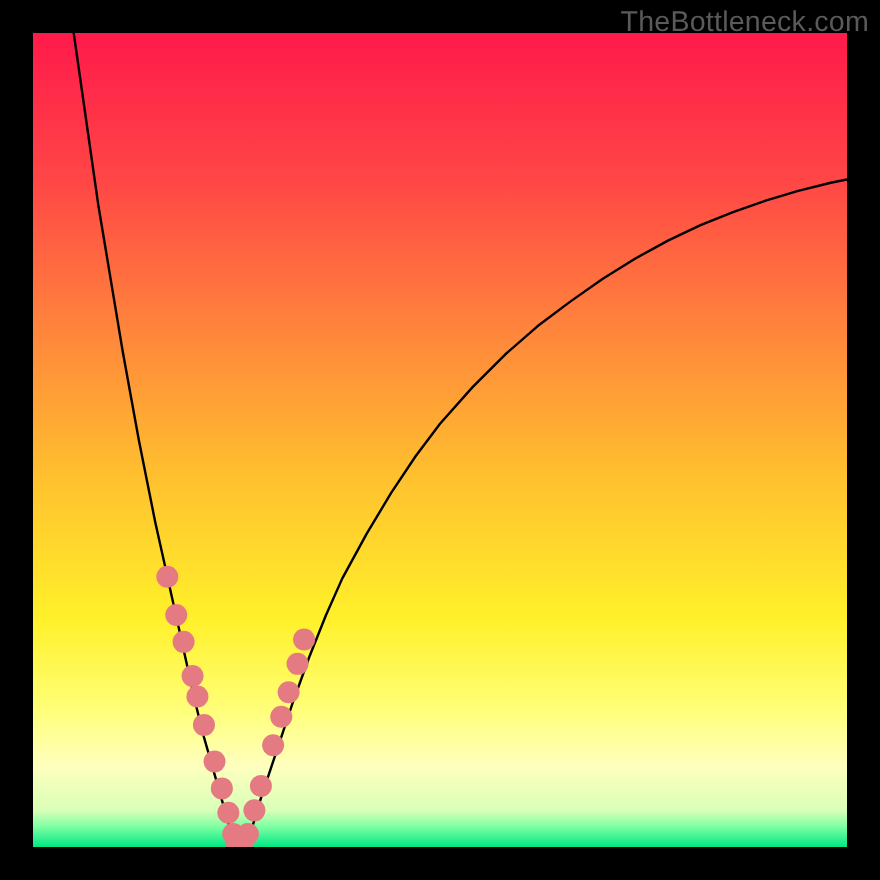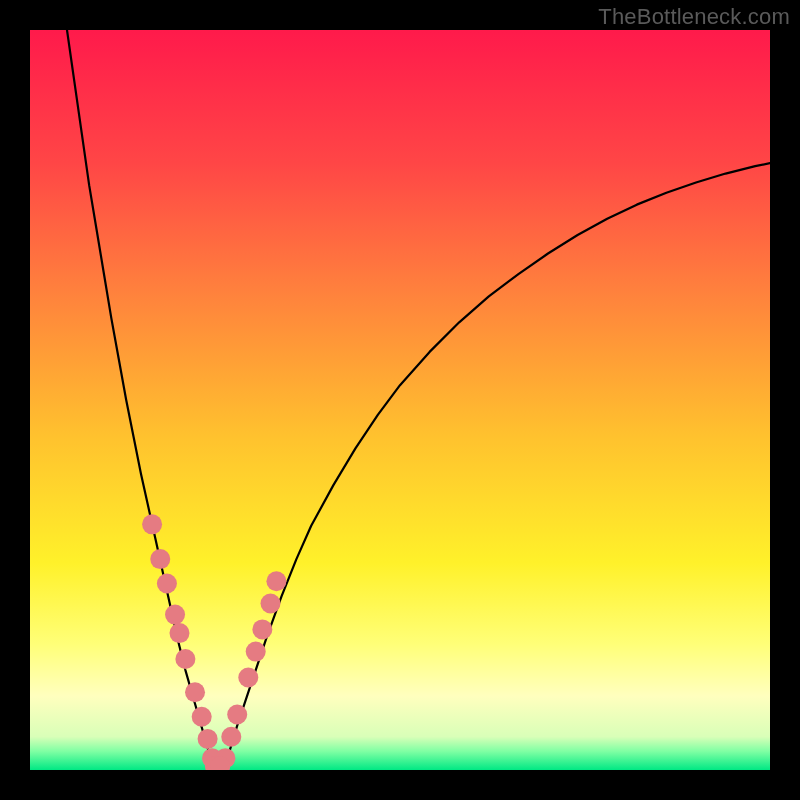--- a/index.html
+++ b/index.html
@@ -24,21 +24,21 @@
     left: 30px;
     width: 740px;
     height: 740px;
     overflow: hidden;
   }
   .watermark {
     position: absolute;
     top: 4px;
     right: 10px;
     color: #5a5a5a;
-    font-size: 22px;
+    font-size: 26px;
     font-weight: 500;
     letter-spacing: 0.2px;
   }
   svg {
     display: block;
   }
 </style>
 </head>
 <body>
 

